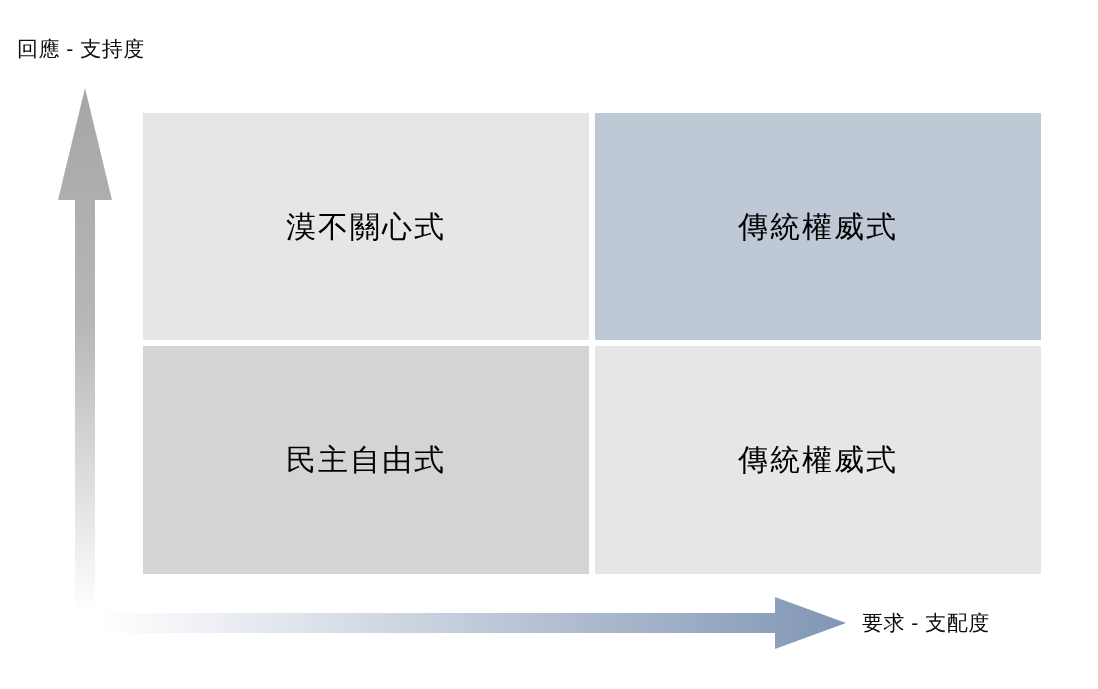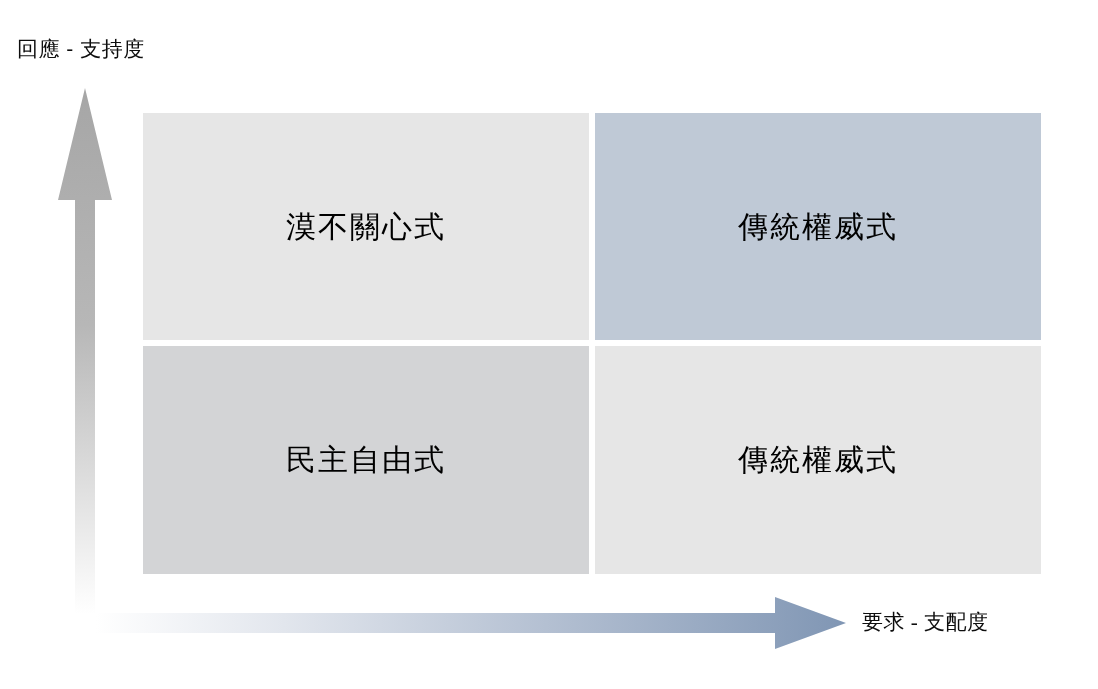--- a/index.html
+++ b/index.html
@@ -34,21 +34,20 @@
     white-space: nowrap;
     letter-spacing: 0.5px;
   }
   #y-axis-label {
     left: 17px;
     top: 38px;
   }
   #x-axis-label {
     left: 862px;
     top: 612px;
-    font-family: Liberation Serif, serif;
   }
 
   
   #y-axis-arrow {
     position: absolute;
     left: 55px;
     top: 86px;
     width: 62px;
     height: 528px;
   }

